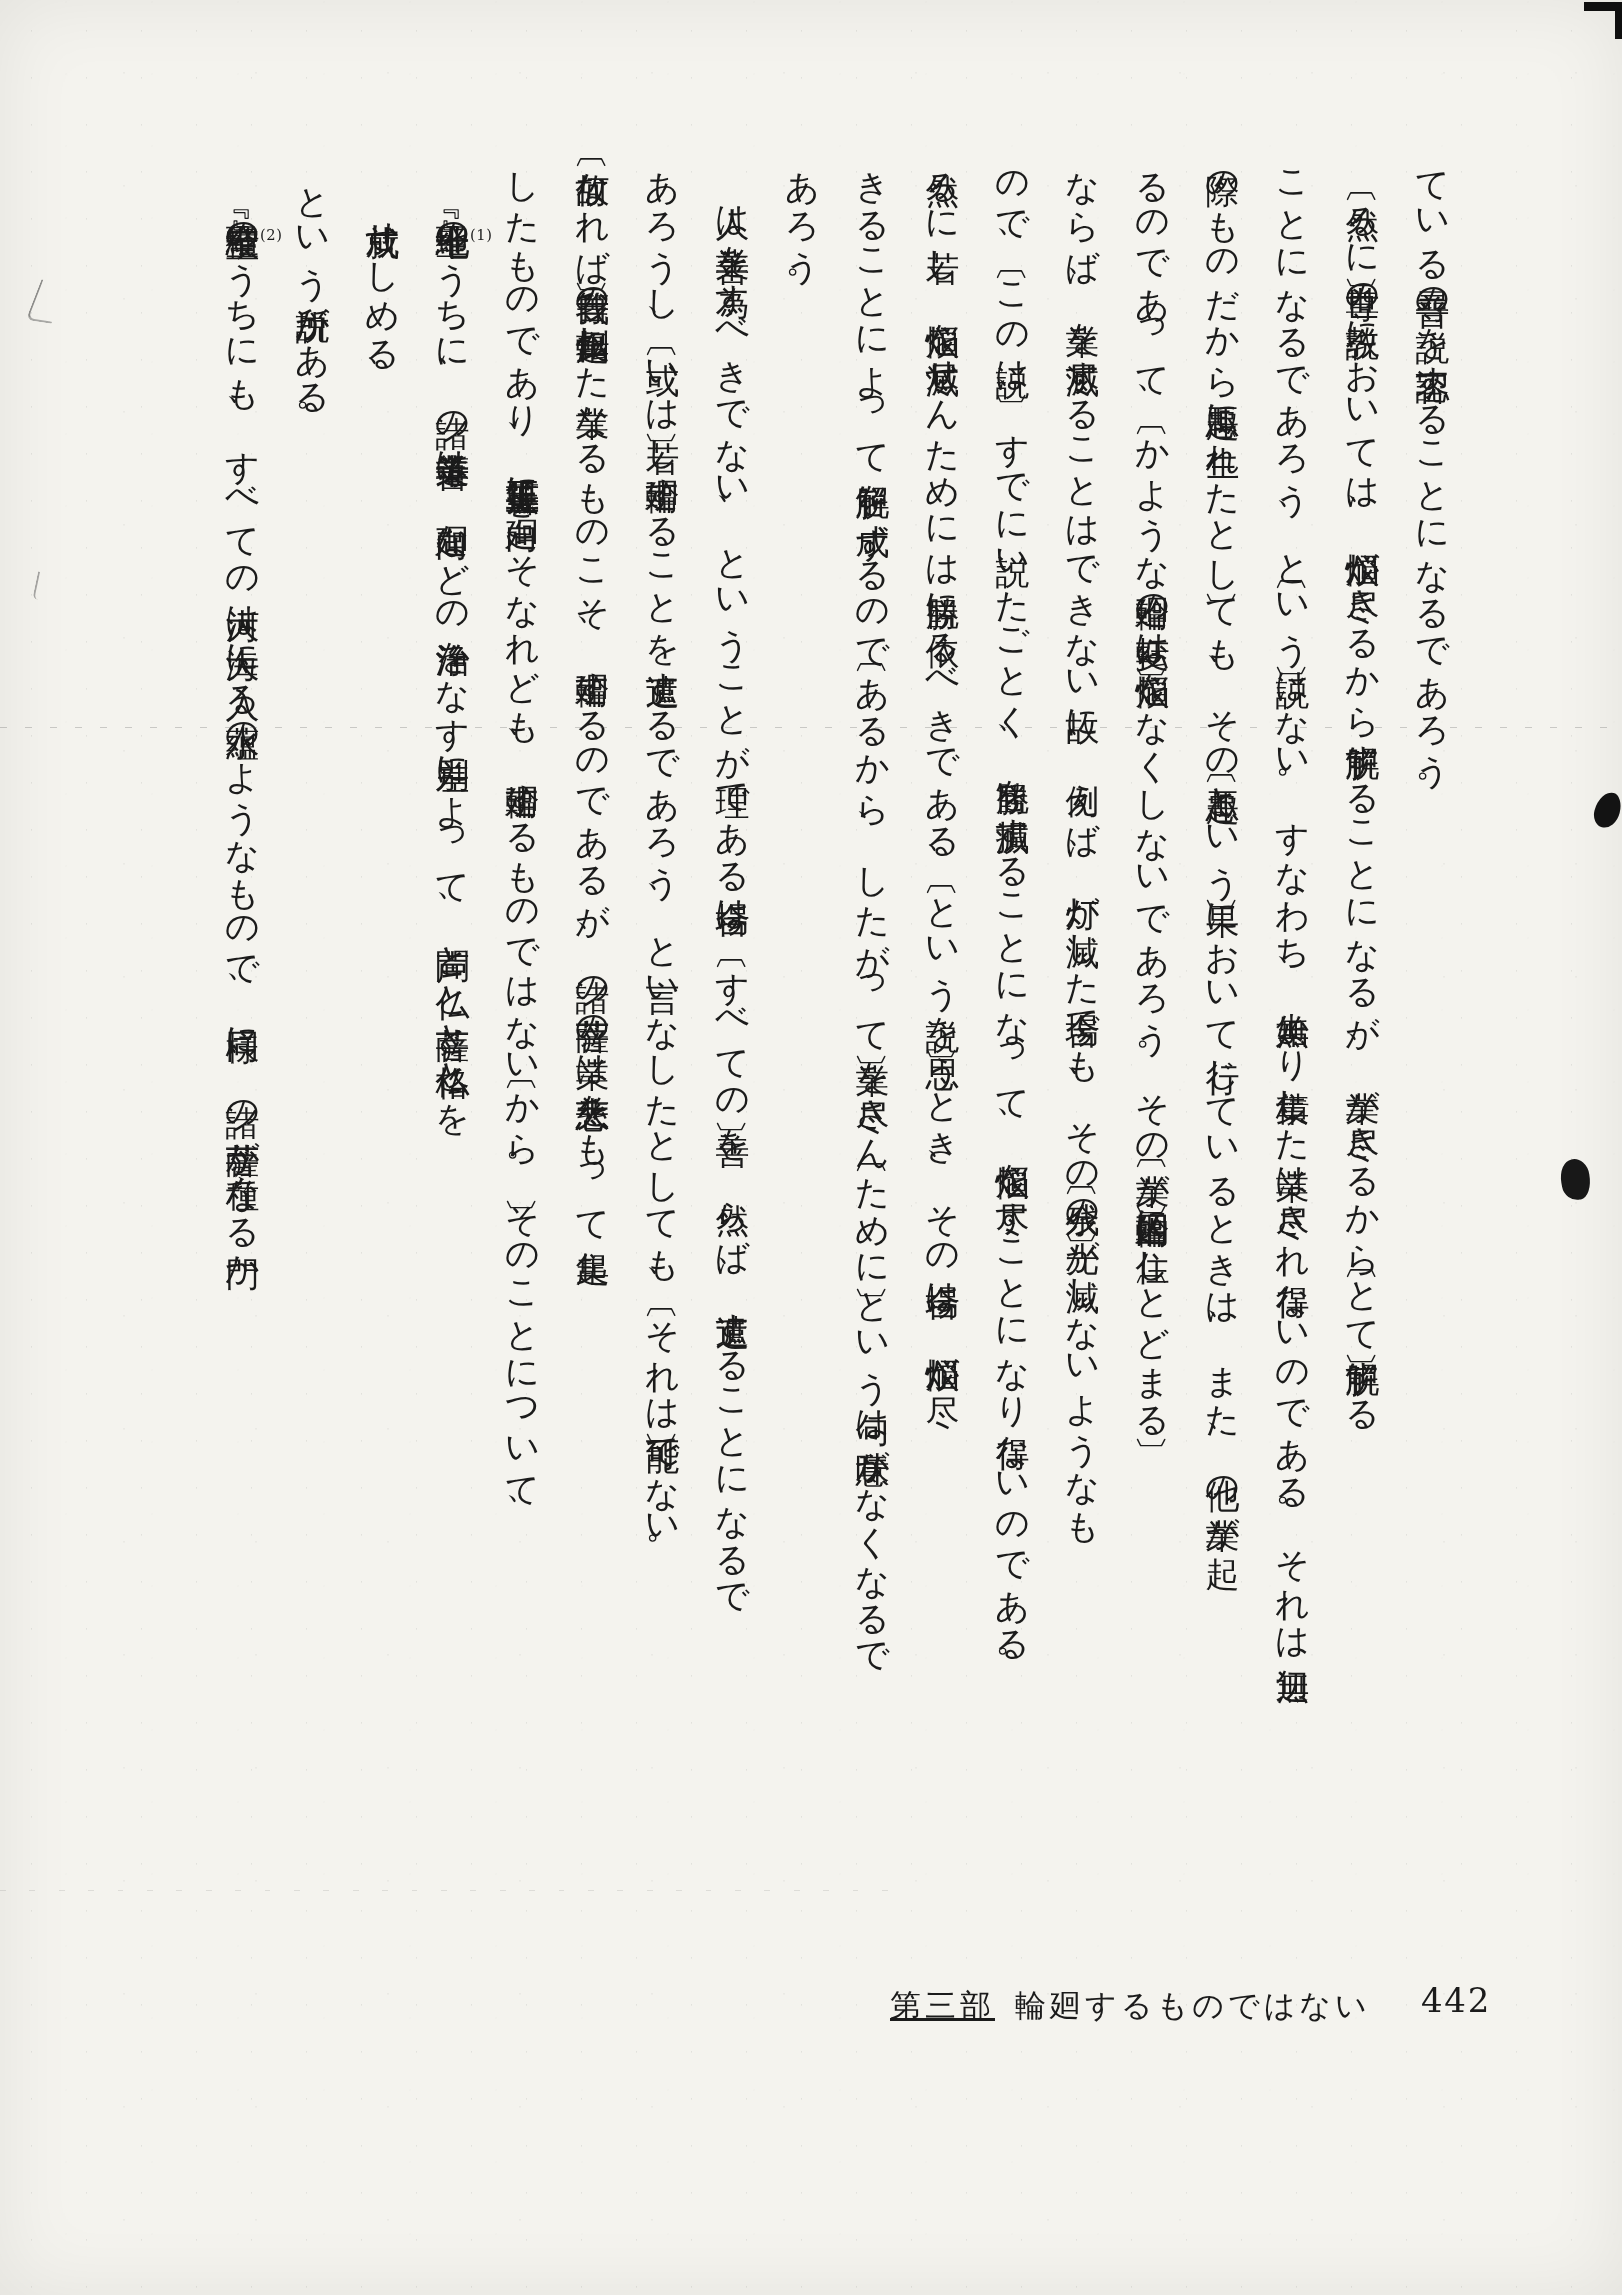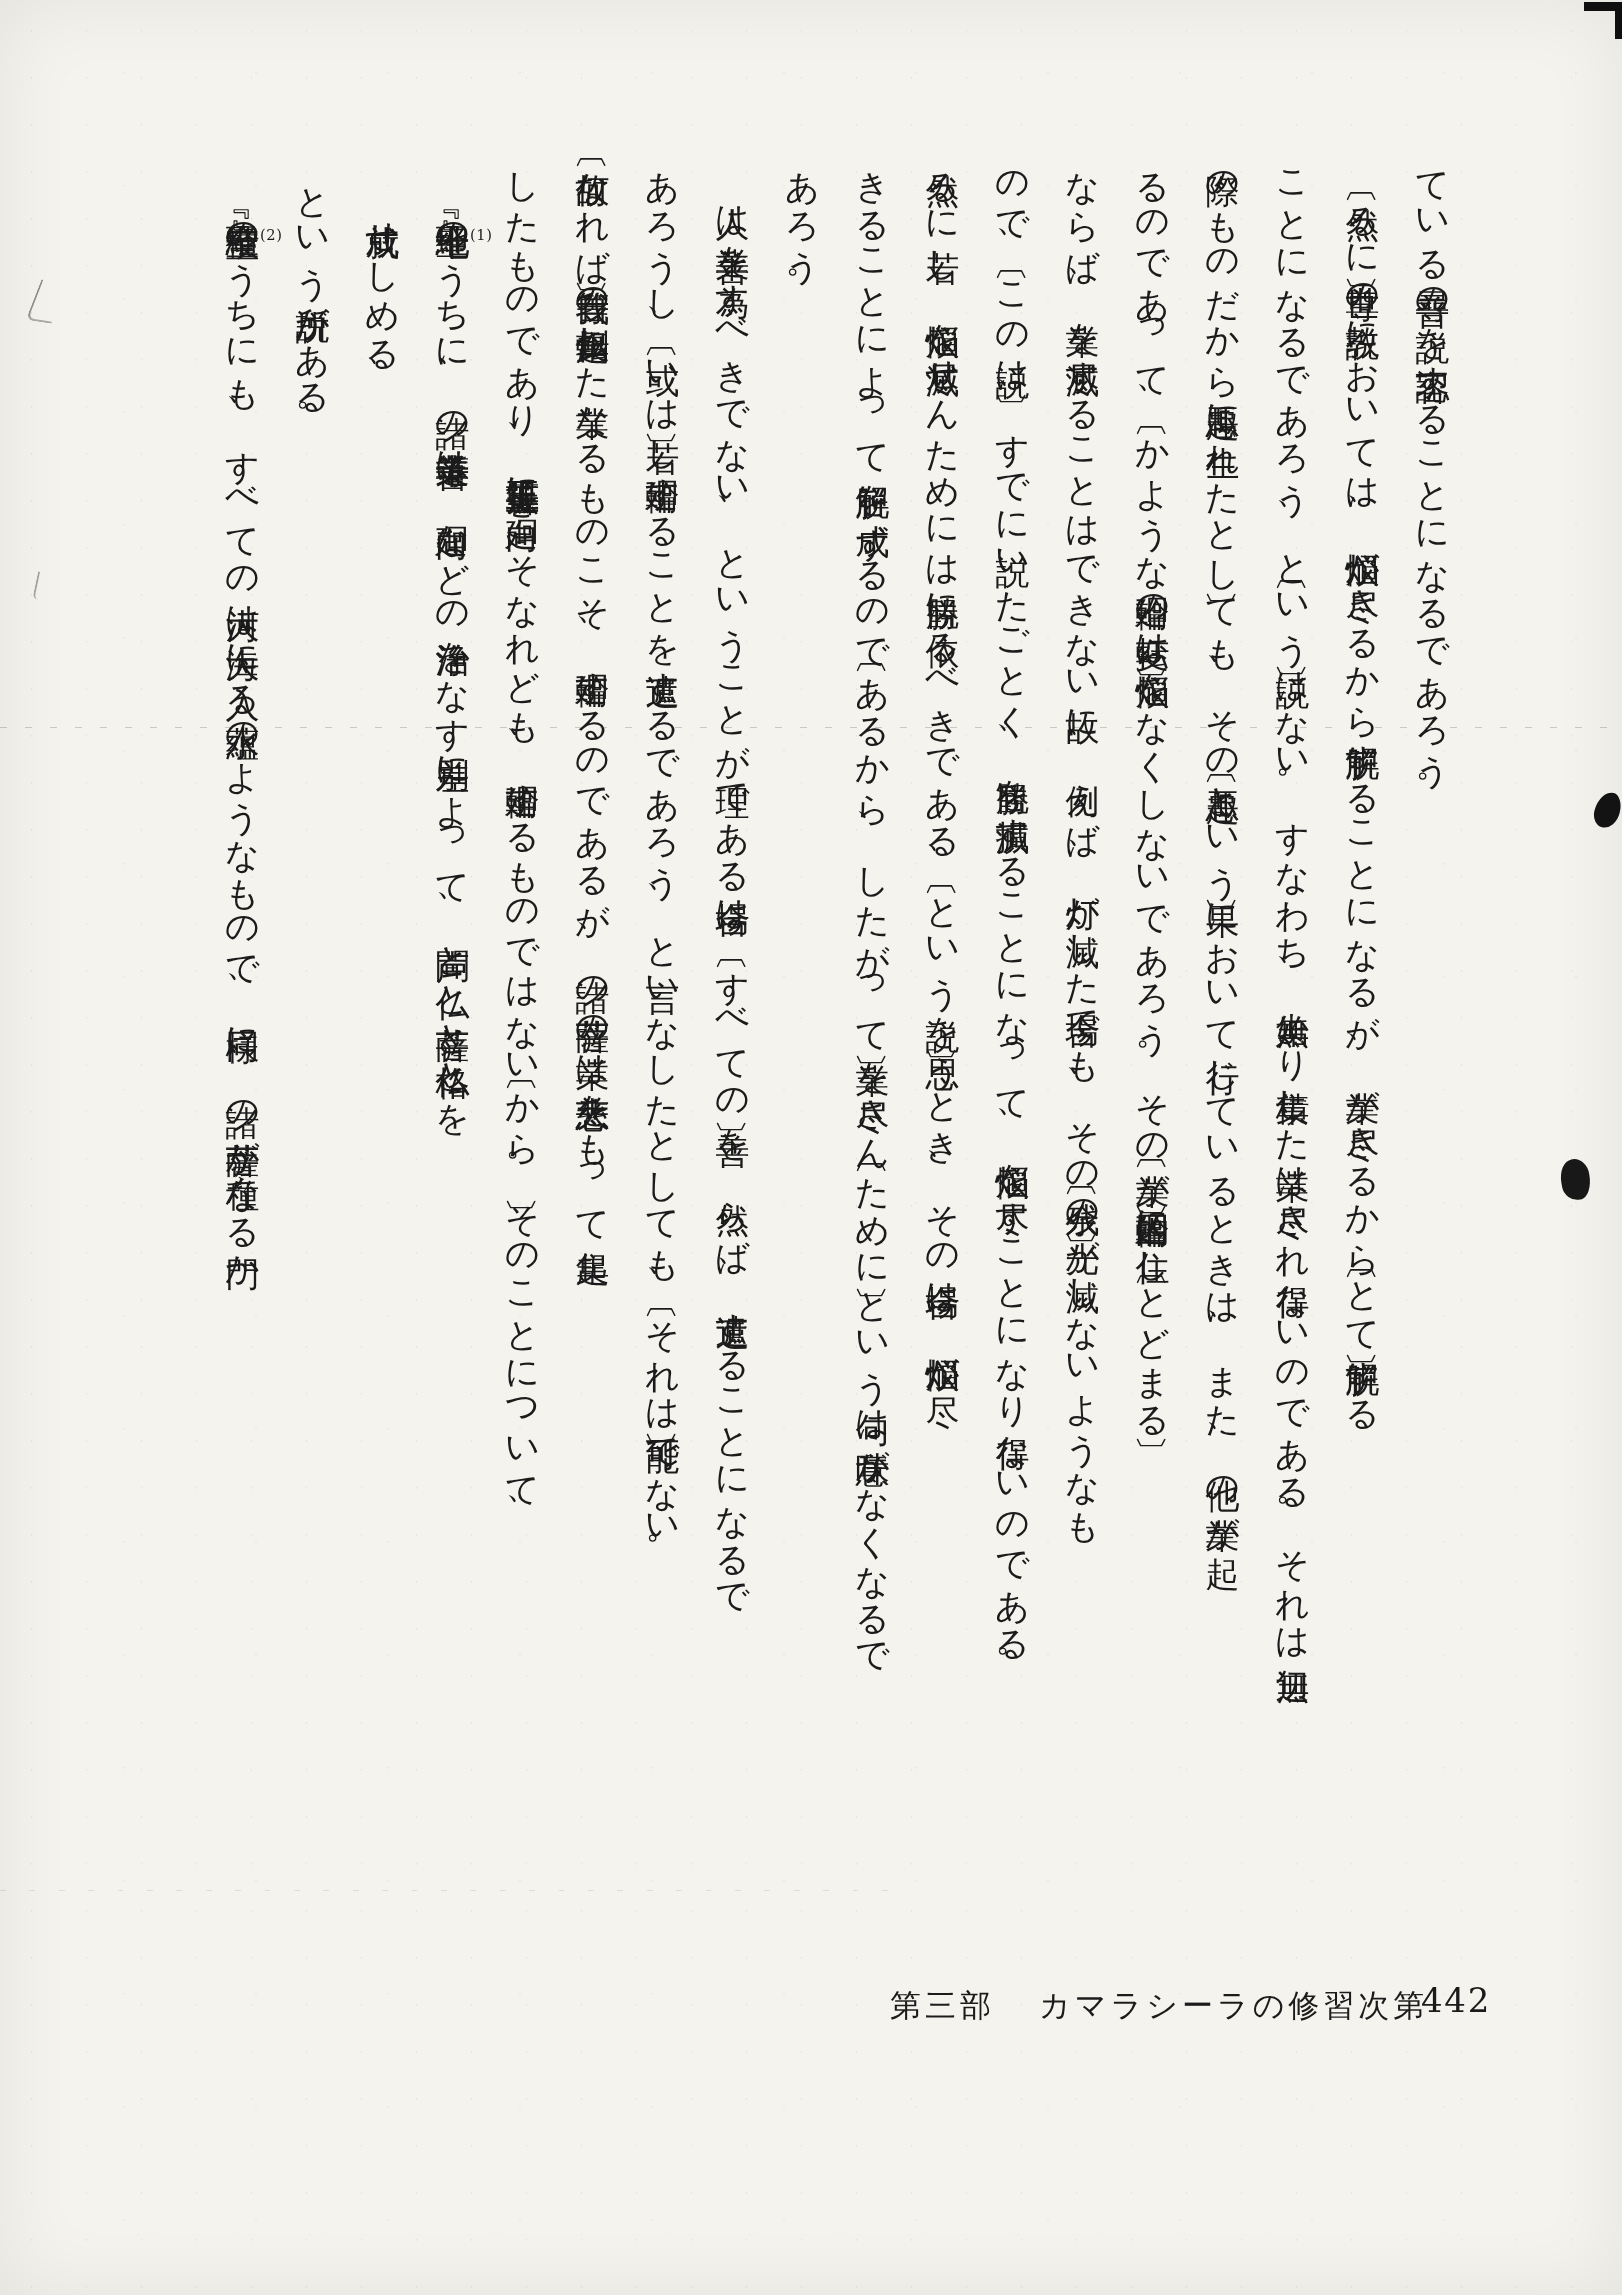--- a/index.html
+++ b/index.html
@@ -35,21 +35,21 @@
     writing-mode:horizontal-tb;
     font-size:14.7px;letter-spacing:0.6px;color:#1b1b1b;white-space:nowrap;
   }
 
   
   .footer{
     position:absolute;top:1985px;left:890px;
     font-size:31px;letter-spacing:4px;white-space:nowrap;
     color:#1b1b1b;
   }
-  .footer .footer-section{margin-right:44px;}
+  .footer .footer-section{margin-right:20px;text-decoration:underline;}
   .page-number{
     position:absolute;top:1980px;left:1376px;
     font-size:34px;letter-spacing:1.7px;color:#1b1b1b;margin-left:45px;
   }
 
   
   .corner-mark{position:absolute;top:2.3px;right:0;width:31px;height:28px;
     border-top:9px solid #101010;border-right:8.5px solid #101010;}
   .blob-1{position:absolute;top:792px;right:3.4px;width:25px;height:36px;background:#141414;
     border-radius:58% 42% 55% 45%/60% 50% 50% 40%;transform:rotate(14deg);}
@@ -102,21 +102,21 @@
     <div class="col" style="padding-top: 51px;"><span class="note" style="top: 52px;">(1)</span><span class="col-text">『聖十地経』のうちに、諸の十善業道等は、廻向などの治浄をなす差別によって、声聞と仏と菩薩と仏格とを</span></div>
 
     <div class="col" style="padding-top: 51px;"><span class="col-text">成就せしめる、</span></div>
 
     <div class="col" style="padding-top: 17px;"><span class="col-text">という所説がある。</span></div>
 
     <div class="col" style="padding-top: 51px;"><span class="note" style="top: 52px;">(2)</span><span class="col-text">『聖宝積経』のうちにも、すべての大河は大海に入る水蘊のようなもので、同様に、諸の菩薩が種々なる門か</span></div>
   </div>
 
   <div class="footer">
-    <span class="footer-section">第三部</span><span class="footer-title">カマラシーラの修習次第</span>
+    <span class="footer-section">第三部</span><span class="footer-title">輪廻するものではない</span>
   </div>
 
   <div class="page-number">442</div>
 
   <div class="corner-mark"></div>
   <div class="blob-1"></div>
   <div class="blob-2"></div>
   <div class="pencil-1"></div>
   <div class="pencil-2"></div>
   <div class="crease-1"></div>

